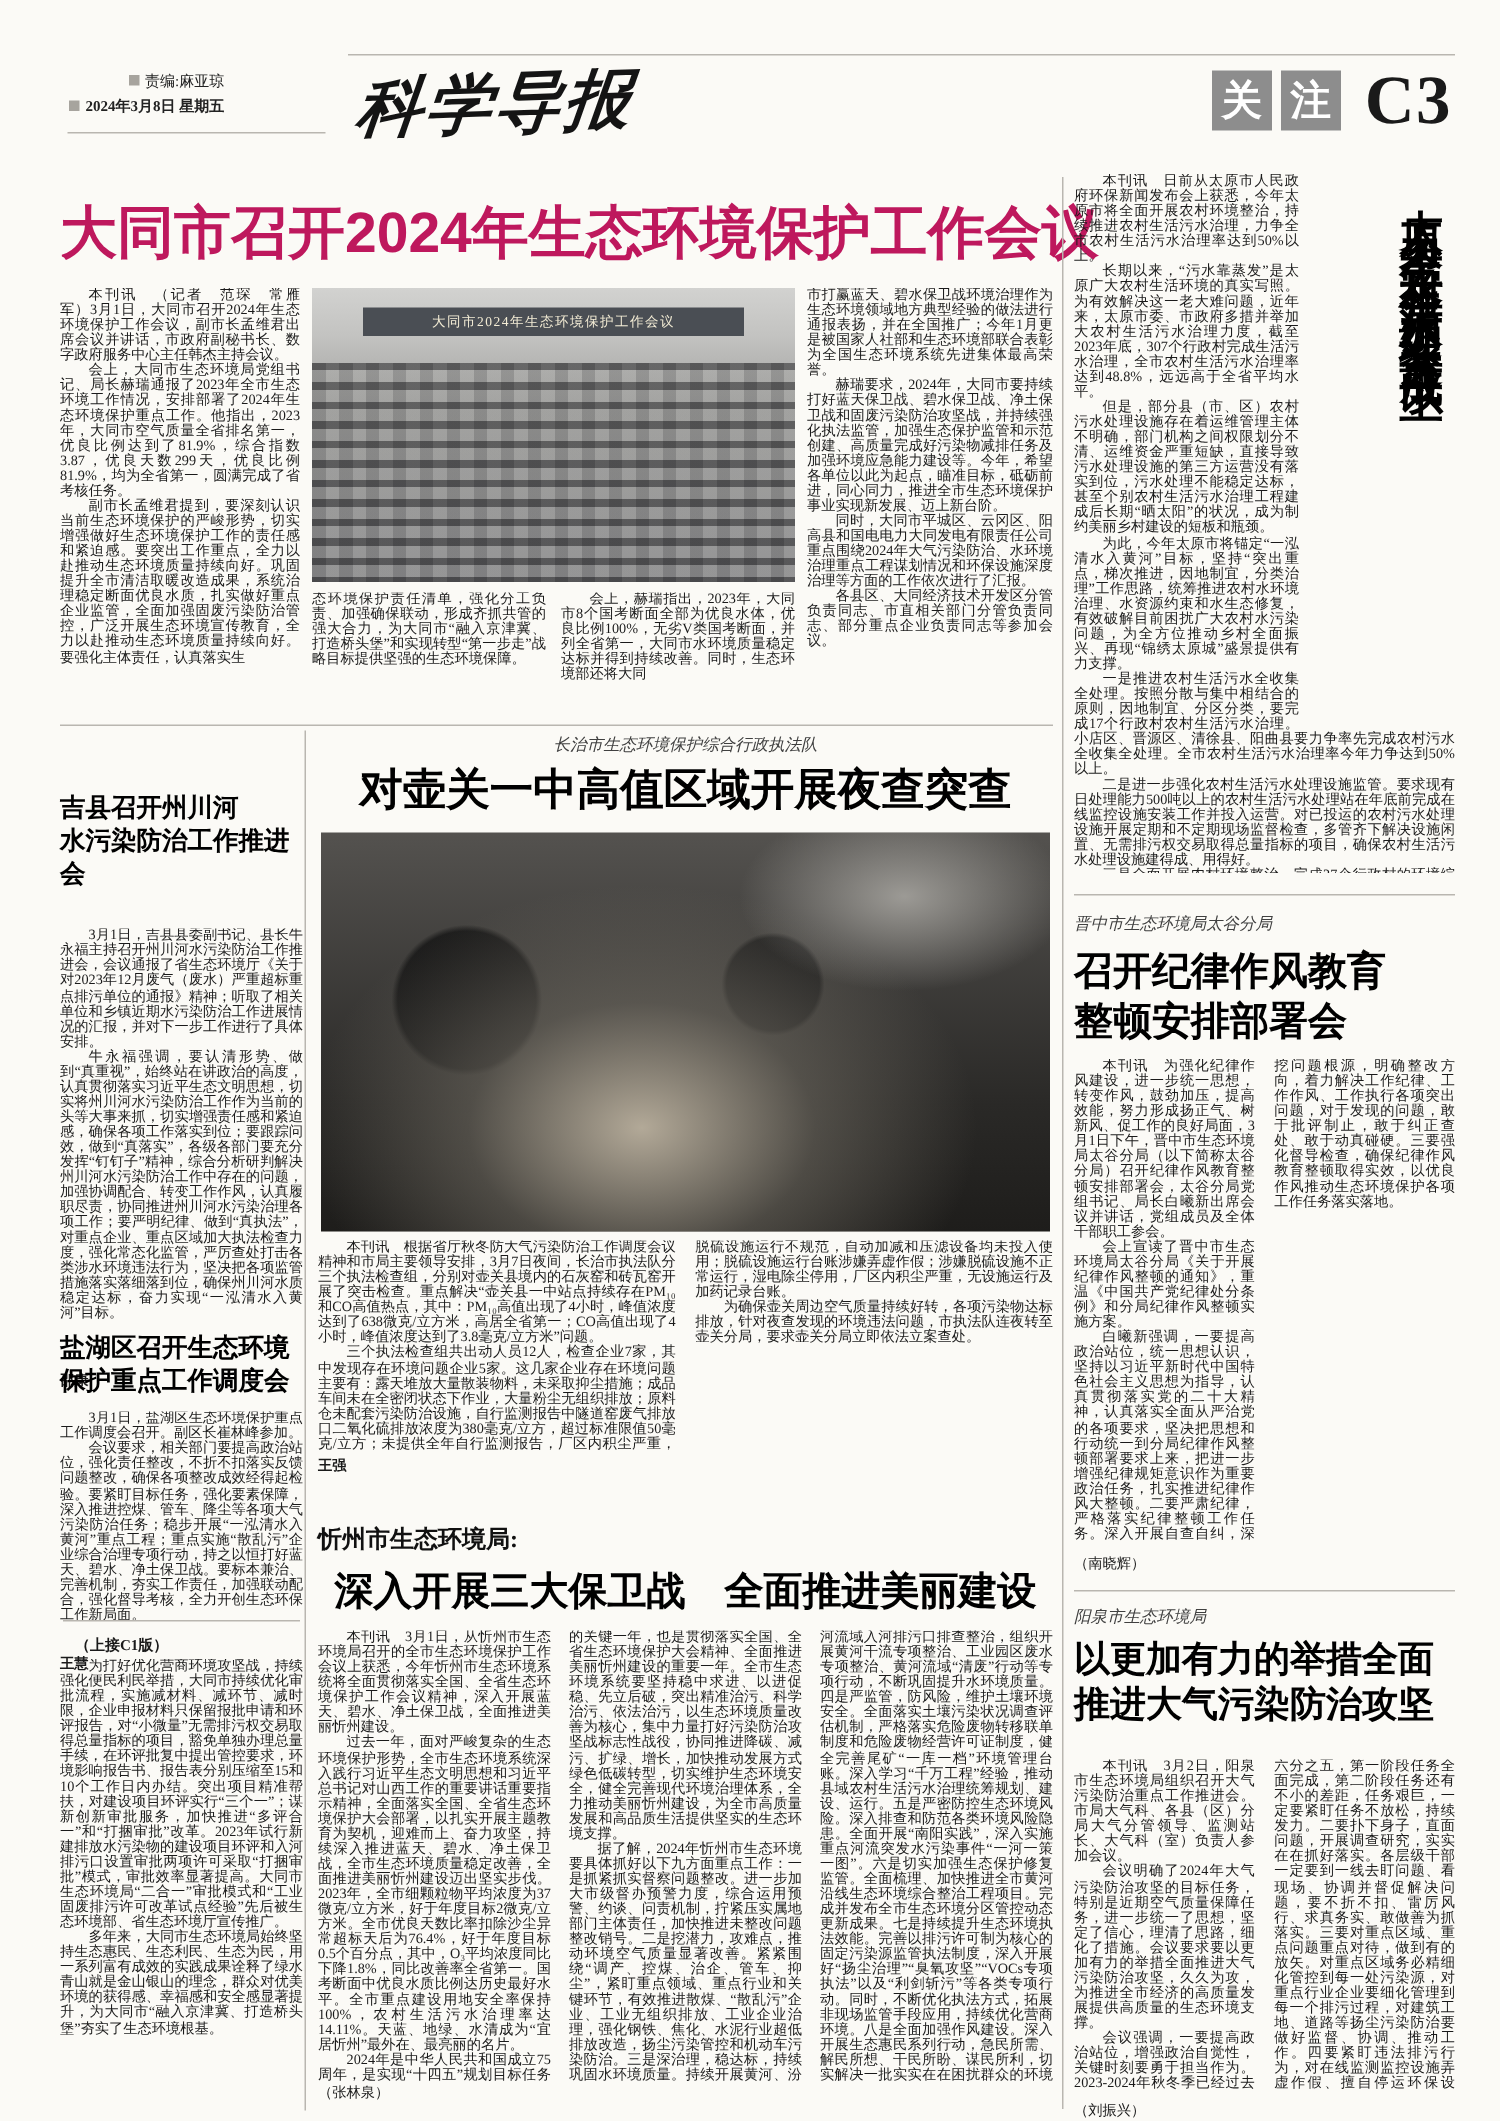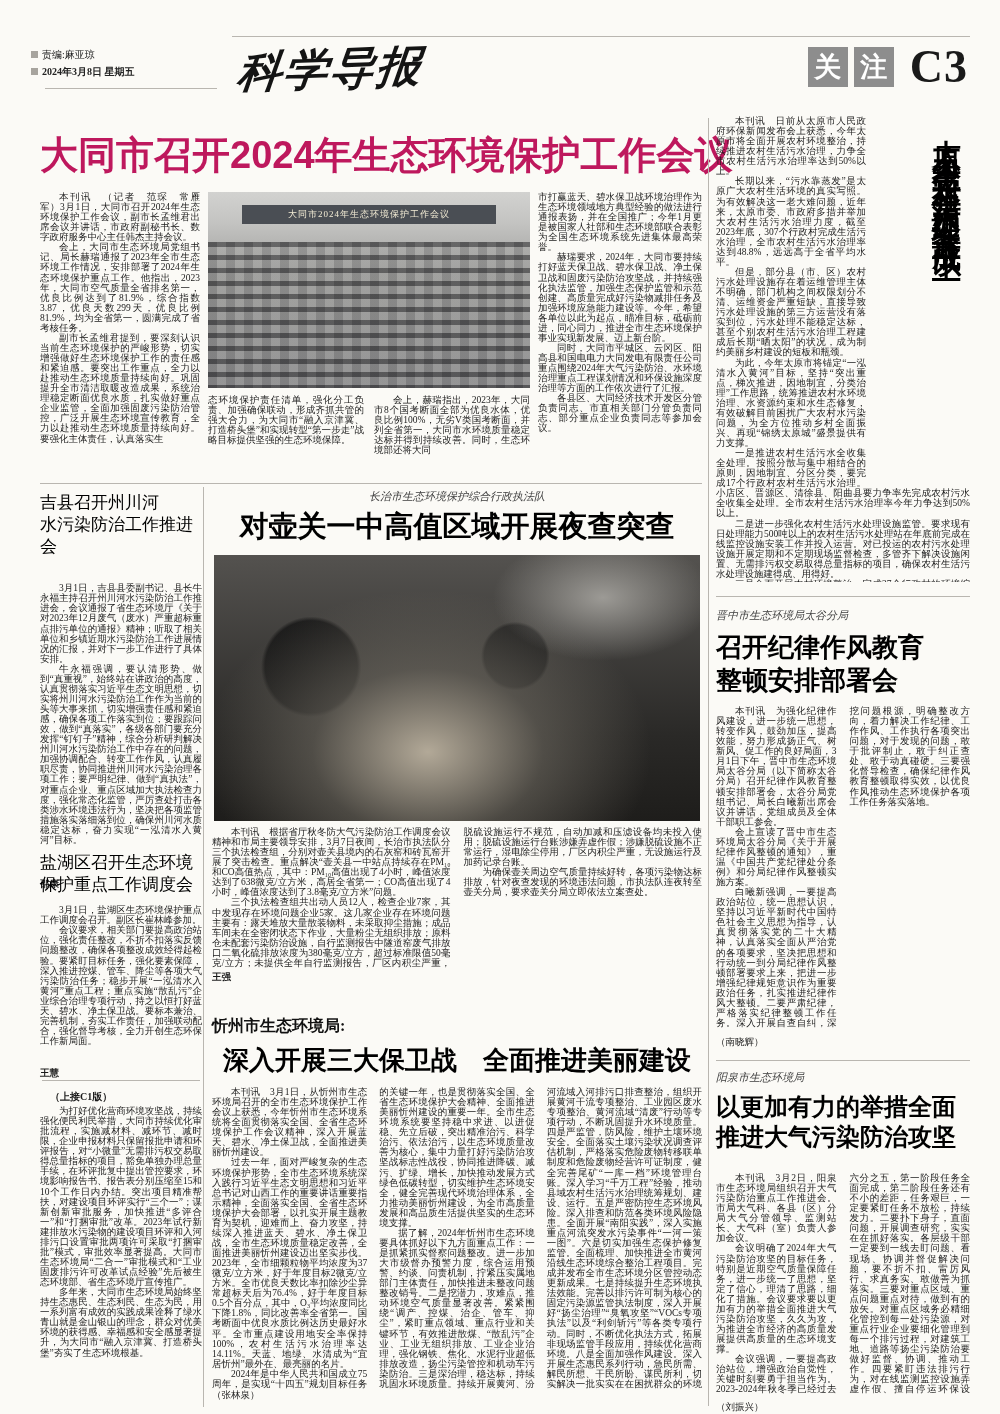--- a/index.html
+++ b/index.html
@@ -15,21 +15,21 @@
   .masthead { font-size:44px; font-weight:900; font-style:italic; color:#141414;
               font-family:"Liberation Serif",serif; transform:skewX(-8deg) rotate(-2deg); letter-spacing:2px; }
   .badge-row { display:flex; align-items:center; gap:6px; }
   .badge { width:40px; height:40px; background:#8d8d8d; color:#fff; font-weight:900;
            font-family:"Liberation Sans",sans-serif; font-size:27px; display:flex; align-items:center; justify-content:center; }
   .pageno { font-size:46px; font-weight:900; font-family:"Liberation Serif",serif; margin-left:10px; letter-spacing:1px; }
 
   
   .hl-main { font-family:"Liberation Sans","DejaVu Sans",sans-serif; font-weight:900; font-size:38px;
              text-align:center; letter-spacing:0; color:#be185d; white-space:nowrap; }
-  .hl-sans-sm { font-family:"Liberation Sans",sans-serif; font-weight:400; font-size:17px; line-height:1.3; color:#000; }
+  .hl-sans-sm { font-family:"Liberation Sans",sans-serif; font-weight:700; font-size:17px; line-height:1.3; color:#000;margin-top:36px; }
   .hl-sans-md { font-family:"Liberation Sans",sans-serif; font-weight:900; font-size:26px; line-height:1.25; color:#000; }
   .hl-serif-md { font-family:"Liberation Serif",serif; font-weight:900; font-size:29px; color:#000; }
   .kicker { font-size:11px; color:#404040;font-style:italic; }
   .kicker-b { font-size:16px; font-weight:700; color:#111; }
 
   
   .bt { font-size:9.5px; line-height:1.06; text-align:justify; overflow:hidden; }
   .bt p { margin:0; text-indent:2em; }
   .cont p:first-child { text-indent:0; }
   .byline { text-align:left; font-size:9.5px; font-weight:700; padding-right:4px; }
@@ -57,21 +57,21 @@
       radial-gradient(ellipse at 80% 16%, rgba(165,163,158,.9) 0%, rgba(130,130,125,0) 20%),
       radial-gradient(ellipse at 44% 74%, rgba(186,176,158,.95) 0%, rgba(120,115,105,.5) 30%, rgba(60,58,55,0) 58%),
       radial-gradient(circle at 20% 42%, rgba(20,20,20,.8) 0 11%, rgba(20,20,20,0) 12%),
       radial-gradient(circle at 62% 38%, rgba(25,25,25,.8) 0 9%, rgba(25,25,25,0) 10%),
       linear-gradient(180deg,#54524f,#2a2927 68%,#1e1d1b); }
 </style>
 </head>
 <body>
 
 <div class="abs rule-h" style="left:232px;top:36px;width:738px;"></div>
-<div class="abs" style="left:31px;top:46px;">
+<div class="abs" style="left:46px;top:46px;text-align:right;">
   <div class="ed-line"><span class="sq"></span><span>责编:麻亚琼</span></div>
   <div class="ed-line"><span class="sq"></span><b>2024年3月8日  星期五</b></div>
 </div>
 <div class="abs rule-h" style="left:45px;top:88px;width:172px;"></div>
 <div class="abs masthead" style="left:238px;top:40px;">科学导报</div>
 <div class="abs badge-row" style="right:32px;top:40px;">
   <div class="badge">关</div>
   <div class="badge">注</div>
   <div class="pageno">C3</div>
 </div>

